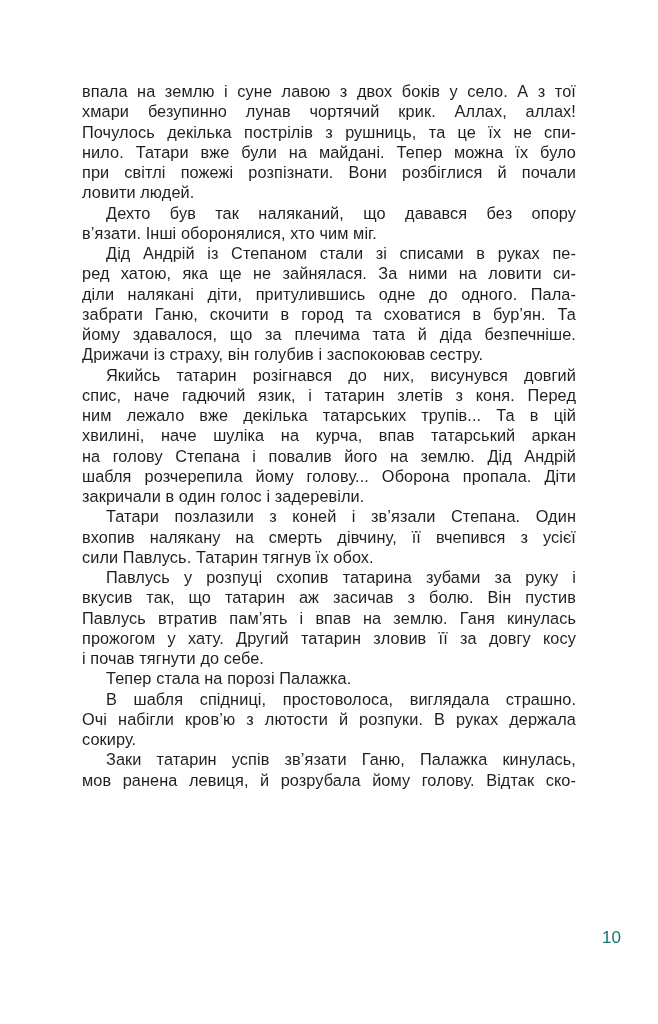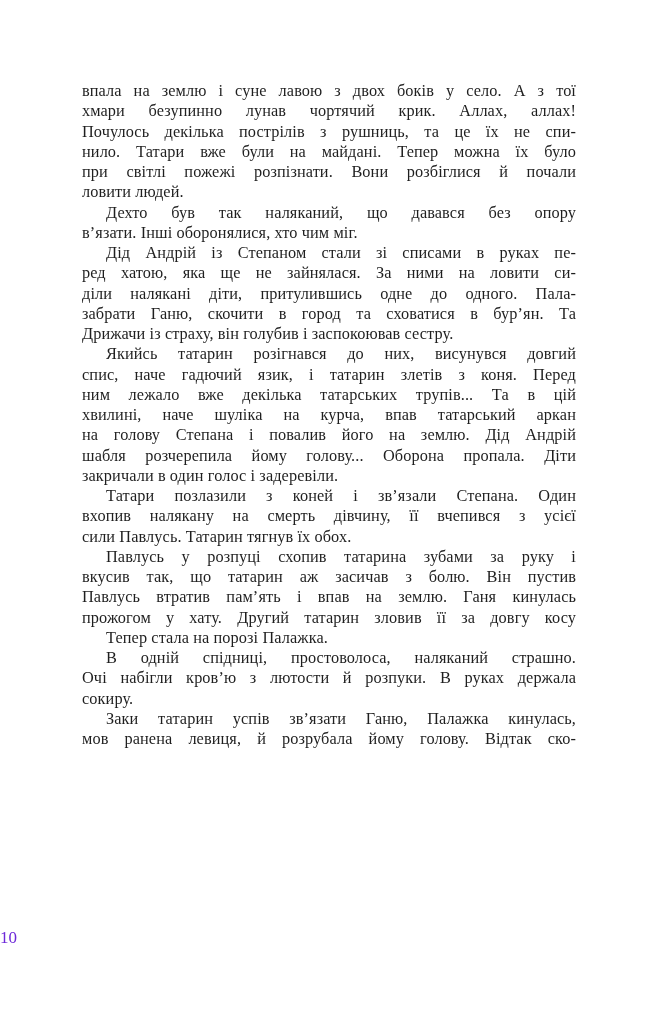--- a/index.html
+++ b/index.html
@@ -6,21 +6,21 @@
     margin: 0;
     padding: 0;
     background: #ffffff;
   }
   .page {
     position: relative;
     width: 621px;
     height: 1024px;
     background: #ffffff;
     overflow: hidden;
-    font-family: Liberation Serif, serif;
+    font-family: Liberation Sans, sans-serif;
     color: #1f1f1f;
   }
   .text-column {
     position: absolute;
     left: 82px;
     top: 81px;
     width: 494px;
     font-size: 16.3px;
     line-height: 20.25px;
     letter-spacing: 0.1px;
@@ -39,24 +39,24 @@
     text-align-last: left;
   }
   .line.indent {
     text-indent: 24px;
   }
   .page-number {
     position: absolute;
     top: 928px;
     left: 0;
     width: 100%;
-    text-align: left;
+    text-align: right;
     font-size: 17px;
     line-height: 20px;
-    color: #6d28d9;
+    color: #0f766e;
   }
 </style>
 </head>
 <body>
 
 <div class="page">
   <div class="text-column">
       <div class="para">
         <div class="line">впала на землю і суне лавою з двох боків у село. А з тої</div>
         <div class="line">хмари безупинно лунав чортячий крик. Аллах, аллах!</div>
@@ -67,20 +67,21 @@
       </div>
       <div class="para">
         <div class="line indent">Дехто був так наляканий, що давався без опору</div>
         <div class="line end">в’язати. Інші оборонялися, хто чим міг.</div>
       </div>
       <div class="para">
         <div class="line indent">Дід Андрій із Степаном стали зі списами в руках пе-</div>
         <div class="line">ред хатою, яка ще не зайнялася. За ними на ловити си-</div>
         <div class="line">діли налякані діти, притулившись одне до одного. Пала-</div>
         <div class="line">забрати Ганю, скочити в город та сховатися в бур’ян. Та</div>
+        <div class="line">йому здавалося, що за плечима тата й діда безпечніше.</div>
         <div class="line end">Дрижачи із страху, він голубив і заспокоював сестру.</div>
       </div>
       <div class="para">
         <div class="line indent">Якийсь татарин розігнався до них, висунувся довгий</div>
         <div class="line">спис, наче гадючий язик, і татарин злетів з коня. Перед</div>
         <div class="line">ним лежало вже декілька татарських трупів... Та в цій</div>
         <div class="line">хвилині, наче шуліка на курча, впав татарський аркан</div>
         <div class="line">на голову Степана і повалив його на землю. Дід Андрій</div>
         <div class="line">шабля розчерепила йому голову... Оборона пропала. Діти</div>
         <div class="line end">закричали в один голос і задеревіли.</div>
@@ -88,26 +89,27 @@
       <div class="para">
         <div class="line indent">Татари позлазили з коней і зв’язали Степана. Один</div>
         <div class="line">вхопив налякану на смерть дівчину, її вчепився з усієї</div>
         <div class="line end">сили Павлусь. Татарин тягнув їх обох.</div>
       </div>
       <div class="para">
         <div class="line indent">Павлусь у розпуці схопив татарина зубами за руку і</div>
         <div class="line">вкусив так, що татарин аж засичав з болю. Він пустив</div>
         <div class="line">Павлусь втратив пам’ять і впав на землю. Ганя кинулась</div>
         <div class="line">прожогом у хату. Другий татарин зловив її за довгу косу</div>
+        <div class="line end">і почав тягнути до себе.</div>
       </div>
       <div class="para">
         <div class="line end indent">Тепер стала на порозі Палажка.</div>
       </div>
       <div class="para">
-        <div class="line indent">В одній спідниці, простоволоса, наляканий страшно.</div>
+        <div class="line indent">В шабля спідниці, простоволоса, виглядала страшно.</div>
         <div class="line">Очі набігли кров’ю з лютости й розпуки. В руках держала</div>
         <div class="line end">сокиру.</div>
       </div>
       <div class="para">
         <div class="line indent">Заки татарин успів зв’язати Ганю, Палажка кинулась,</div>
         <div class="line">мов ранена левиця, й розрубала йому голову. Відтак ско-</div>
       </div>
     </div>
   <div class="page-number">10</div>
 </div>

